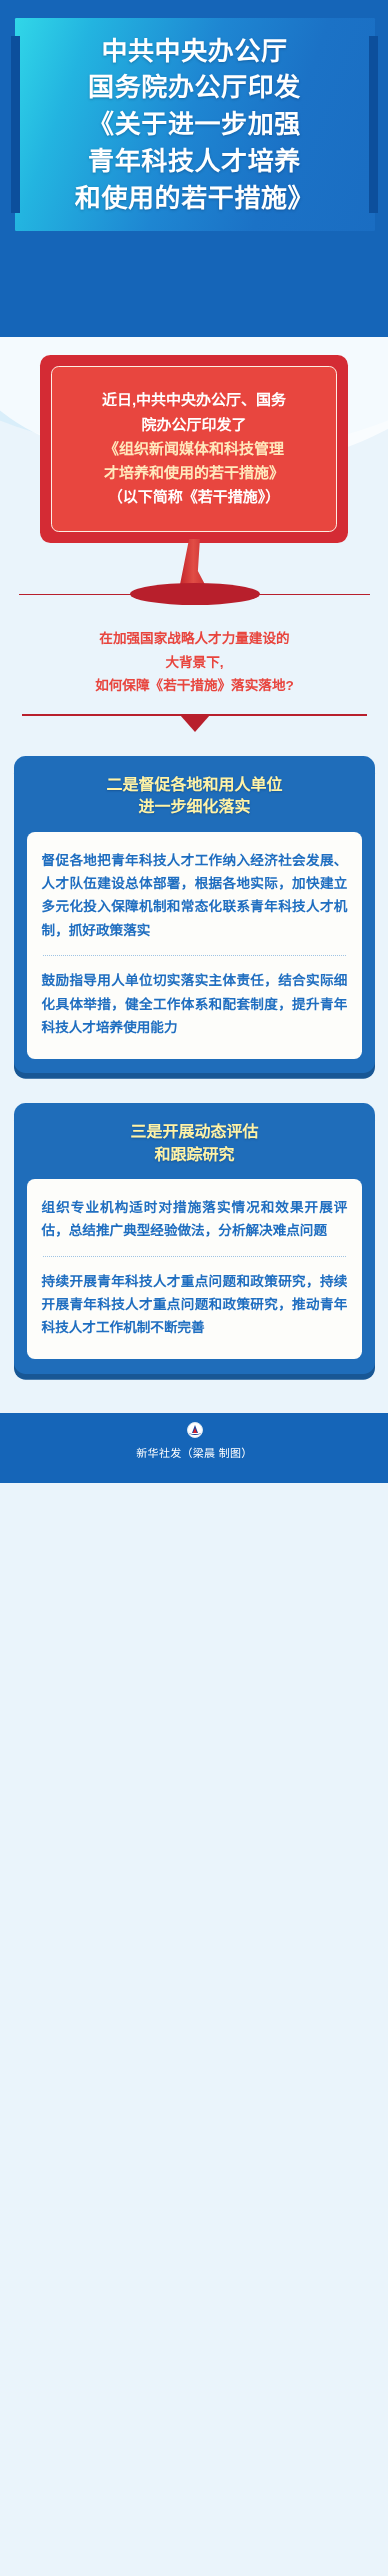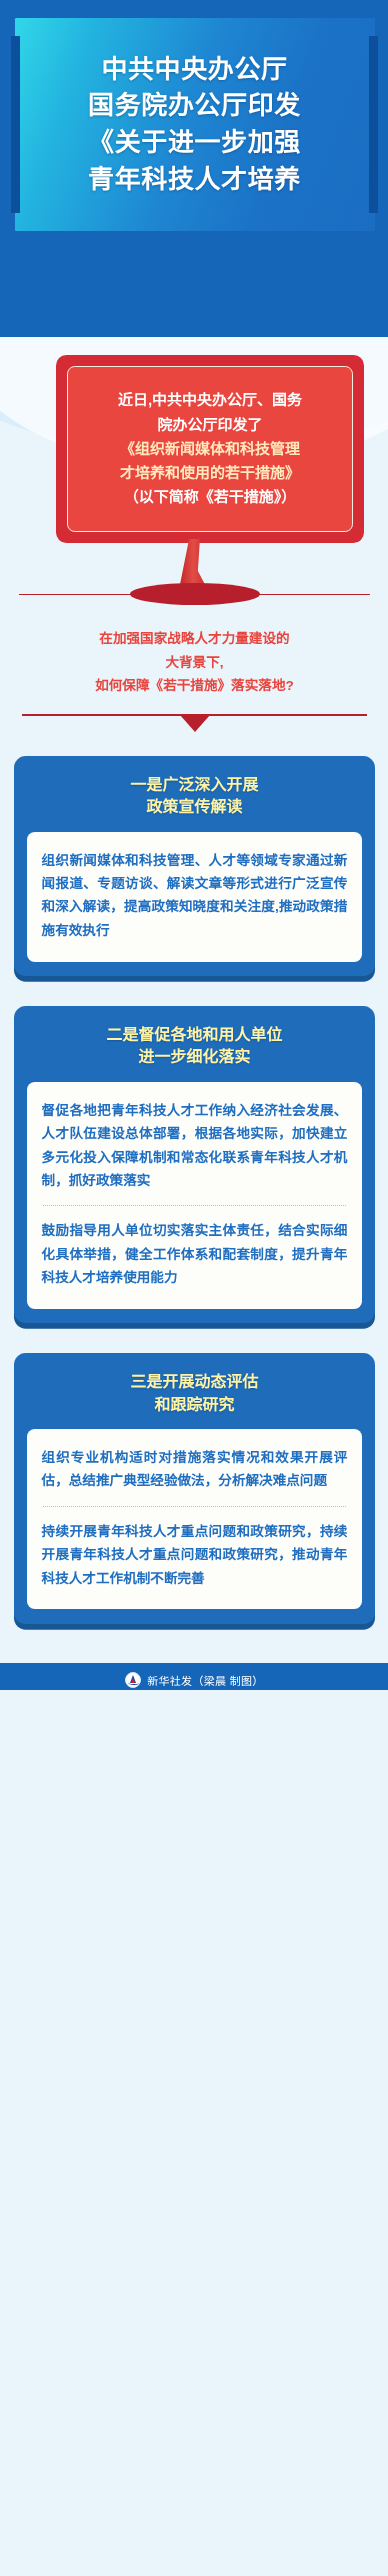--- a/index.html
+++ b/index.html
@@ -81,21 +81,21 @@
     opacity:.85;
   }
   .swoosh.c {
     left:-39px; top:-126px;
     width:493px; height:259px;
     background:#ffffff;
     opacity:.7;
   }
   .red-card {
     position:absolute;
-    left:56px; top:18px;
+    left:40px; top:18px;
     width:308px;
     height:188px;
     background:#d42b34;
     border-radius:10.4px;
     padding:11px;
   }
   .red-card-inner {
     width:100%; height:100%;
     background:#e8463f;
     border:1.3px solid #fdeee4;
@@ -215,25 +215,26 @@
   .para-sep {
     height:0;
     border-top:1.3px dotted #9fc4e4;
     margin:13px 1.3px;
   }
 
   
   .footer {
     width:389px;
     background:#1565b8;
-    padding:9px 0 2px;
+    padding:9px 0 23px;
     display:flex;
     align-items:center;
     justify-content:center;
     gap:5.8px;
+    flex-direction:column;
   }
   .xinhua-logo {
     width:16px; height:16px;
     border-radius:50%;
     background:#ffffff;
     position:relative;
     display:inline-block;
     flex:0 0 auto;
     overflow:hidden;
     border:0.6px solid #d9e7f2;
@@ -280,20 +281,21 @@
     <div class="header-plate">
       <span class="hdr-corner tl"></span>
       <span class="hdr-corner tr"></span>
       <span class="hdr-corner bl"></span>
       <span class="hdr-corner br"></span>
       <div class="header-title" id="header-title">
           <span class="ln">中共中央办公厅</span>
           <span class="ln">国务院办公厅印发</span>
           <span class="ln">《关于进一步加强</span>
           <span class="ln">青年科技人才培养</span>
+          <span class="ln">和使用的若干措施》</span>
         </div>
     </div>
   </div>
 
   <div class="red-zone">
     <span class="swoosh b"></span>
     <span class="swoosh c"></span>
     <div class="red-card">
       <div class="red-card-inner">
         <div class="red-card-text" id="intro-text">
@@ -319,29 +321,20 @@
   </div>
 
   <div class="divider">
     <span class="bar"></span>
     <span class="tri"></span>
   </div>
 
   <div class="sections" id="sections-root">
       <div class="section">
         <div class="section-title">
-          <span class="ln">一是广泛深入开展</span>
-          <span class="ln">政策宣传解读</span>
-        </div>
-        <div class="section-body">
-          <p class="para">组织新闻媒体和科技管理、人才等领域专家通过新闻报道、专题访谈、解读文章等形式进行广泛宣传和深入解读，提高政策知晓度和关注度,推动政策措施有效执行</p>
-        </div>
-      </div>
-      <div class="section">
-        <div class="section-title">
           <span class="ln">二是督促各地和用人单位</span>
           <span class="ln">进一步细化落实</span>
         </div>
         <div class="section-body">
           <p class="para">督促各地把青年科技人才工作纳入经济社会发展、人才队伍建设总体部署，根据各地实际，加快建立多元化投入保障机制和常态化联系青年科技人才机制，抓好政策落实</p>
           <div class="para-sep"></div>
           <p class="para">鼓励指导用人单位切实落实主体责任，结合实际细化具体举措，健全工作体系和配套制度，提升青年科技人才培养使用能力</p>
         </div>
       </div>
       <div class="section">

